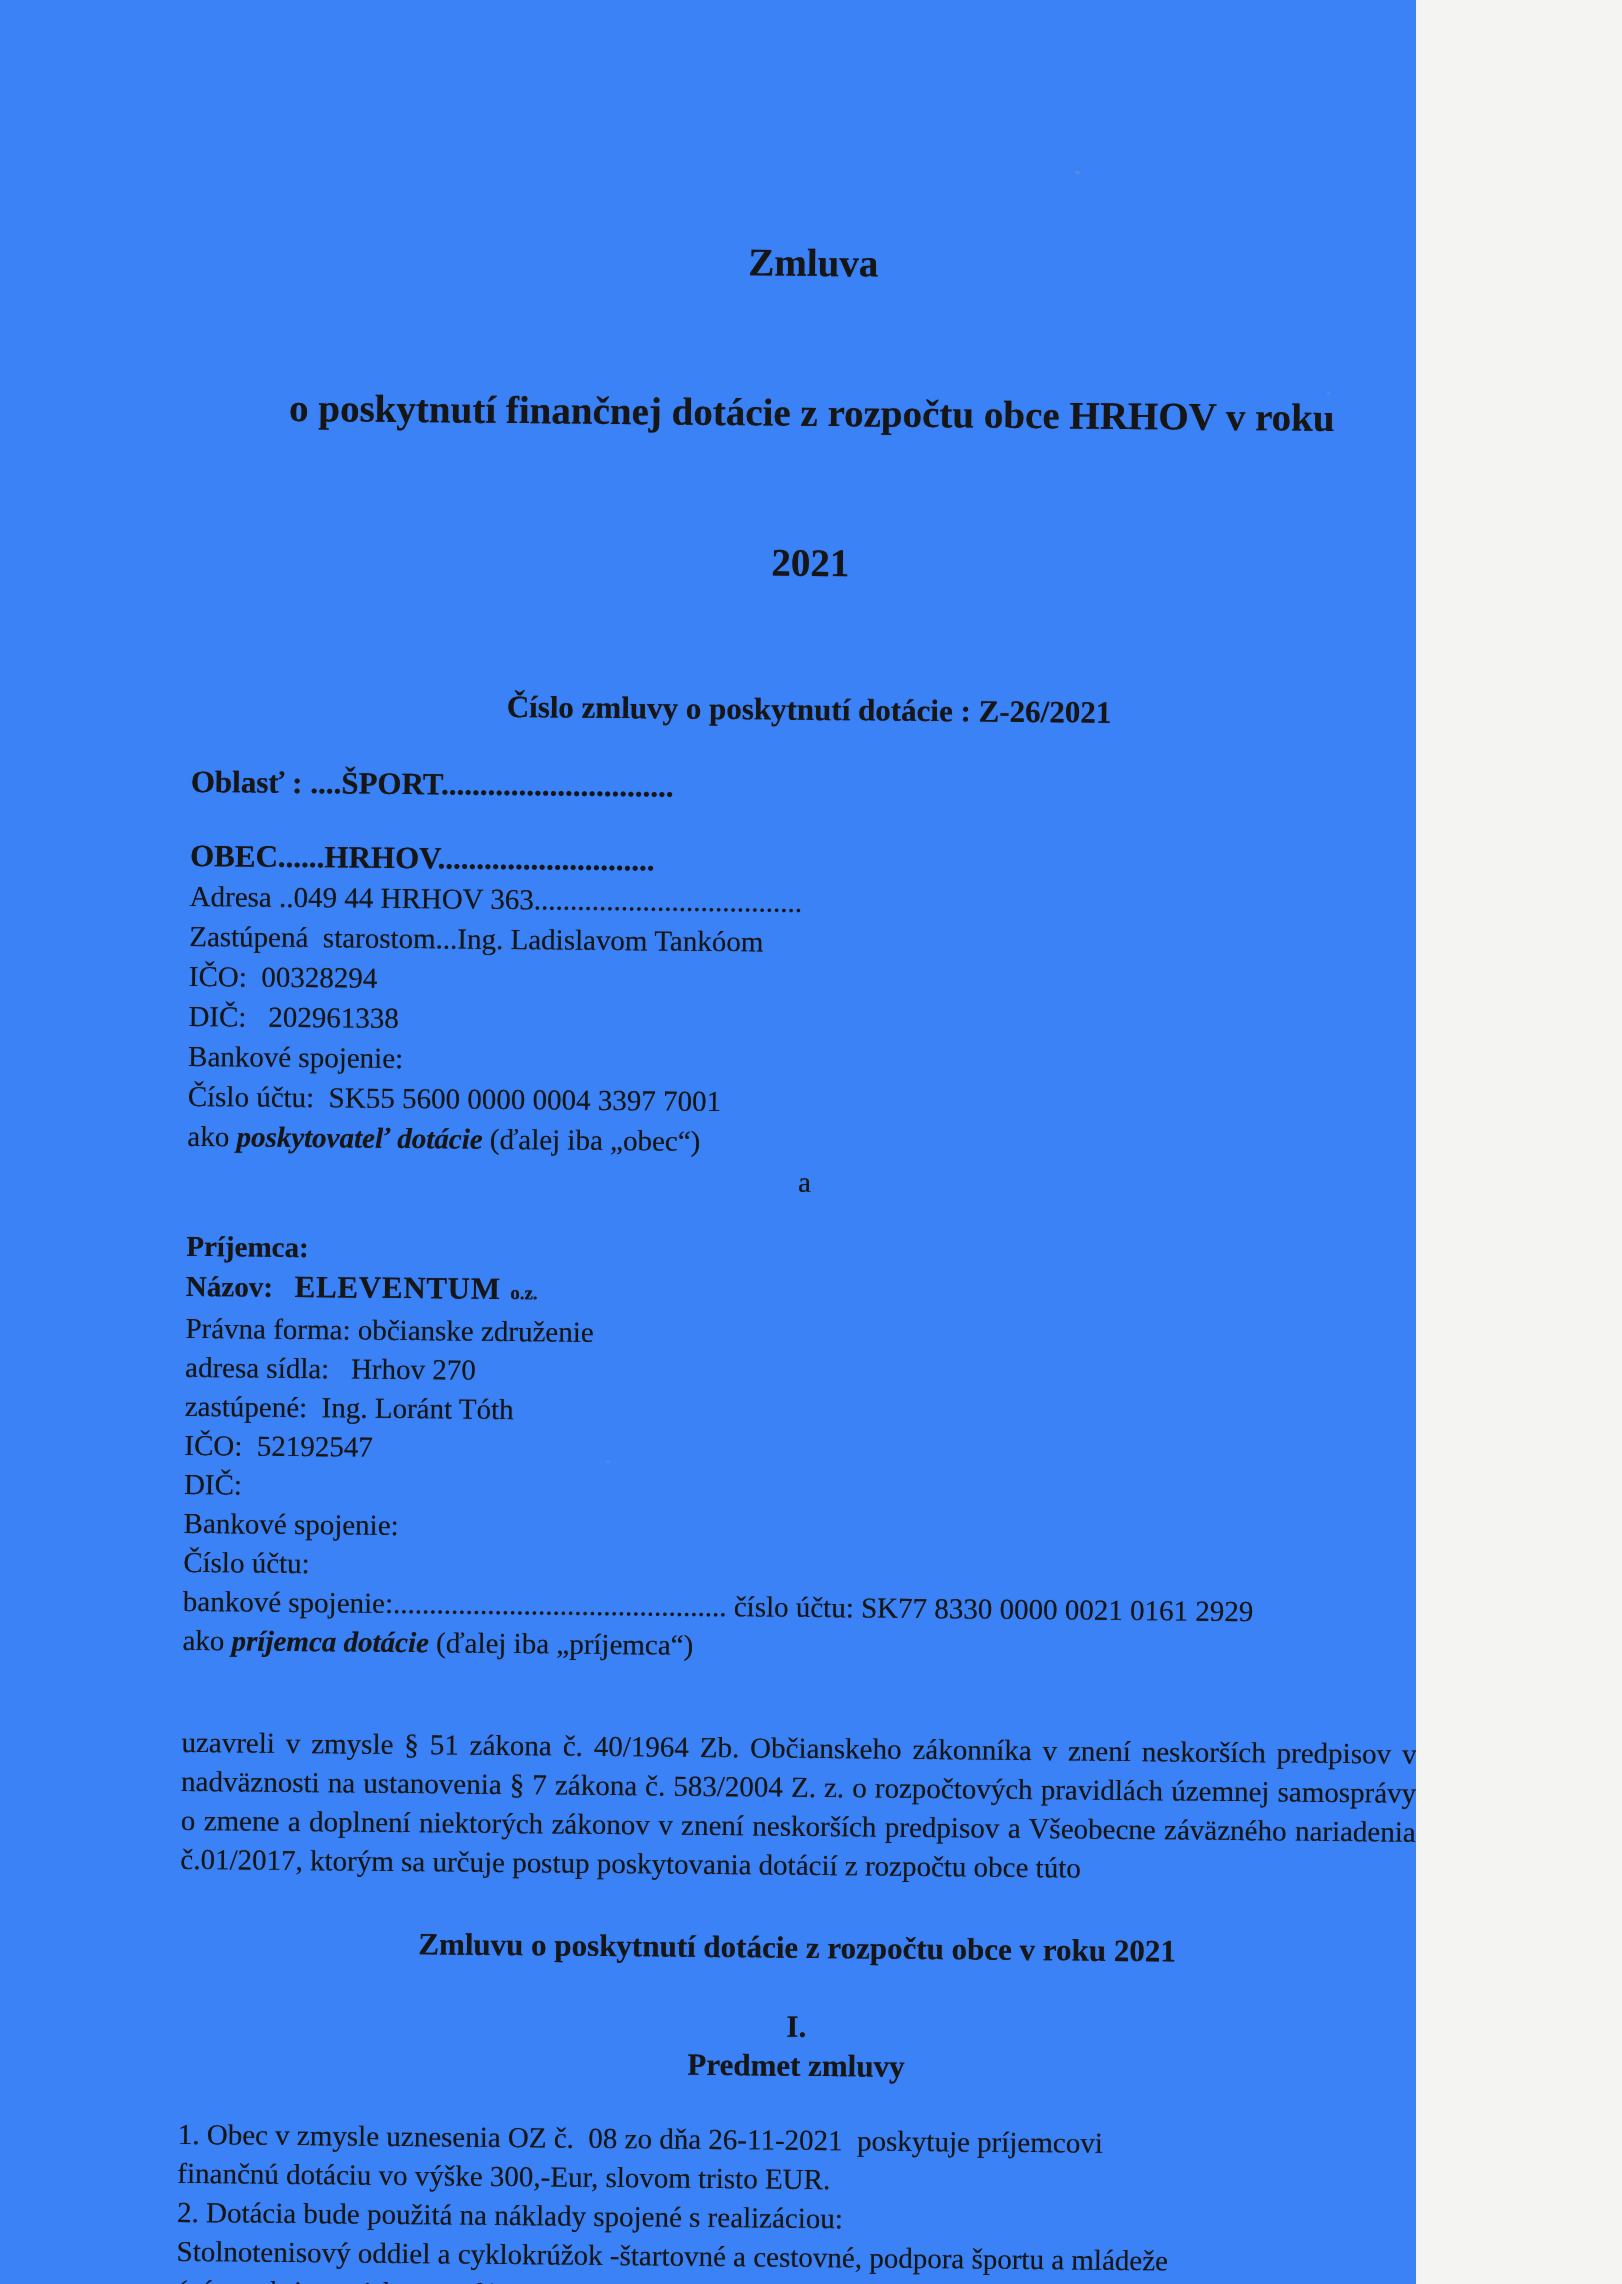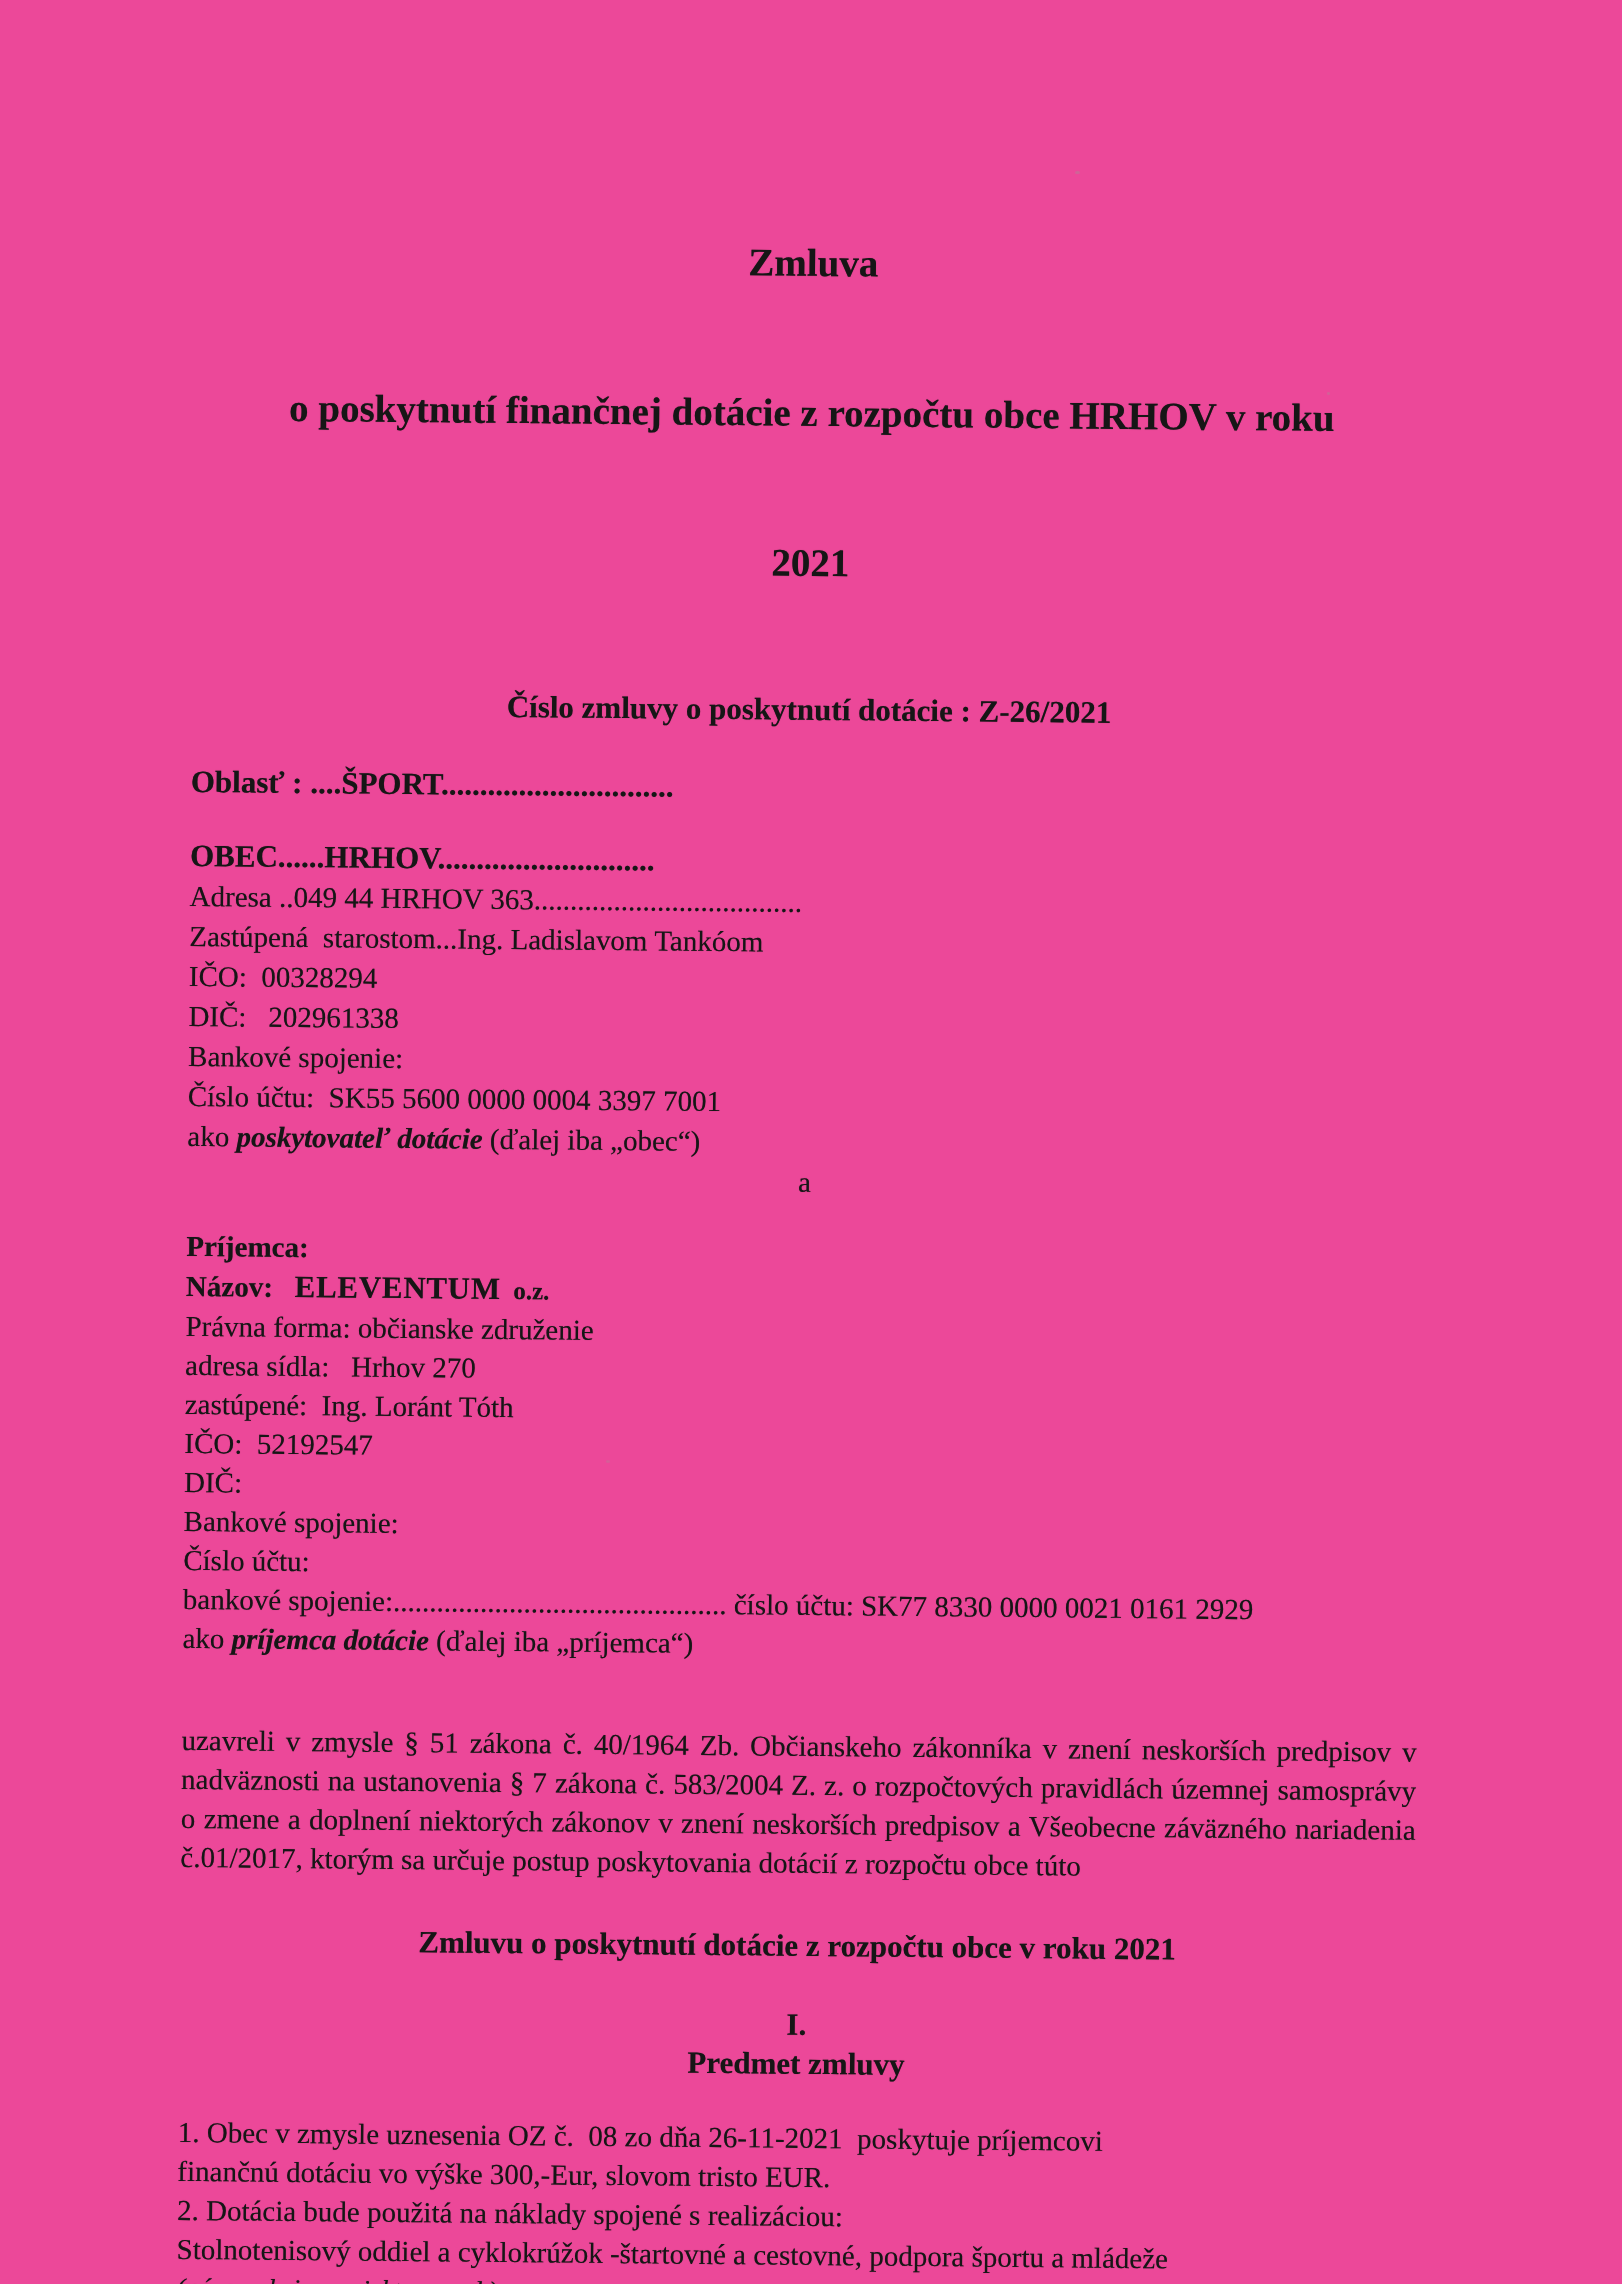--- a/index.html
+++ b/index.html
@@ -2,23 +2,23 @@
 <html style="font-size:10.7px"><head>
 <meta charset="utf-8">
 <style>
   html, body {
     margin: 0;
     padding: 0;
     background: #f4f4f2;
   }
   .page {
     position: relative;
-    width: 1622px;
+    width: 1416px;
     height: 2284px;
-    background: #ec4899;
+    background: #3b82f6;
     overflow: hidden;
     font-family: "Liberation Serif", "DejaVu Serif", serif;
     color: #161616;
   }
   .content {
     position: absolute;
     left: 197px;
     top: 132px;
     width: 1235px;
     transform: rotate(0.55deg);
@@ -57,21 +57,21 @@
   .provider-block .line { line-height: 40px; min-height: 40px; }
   .obec-line {
     font-weight: 700;
     font-size: 31px;
   }
   .recipient-block { margin-top: 31px; }
   .recipient-block .line { line-height: 39px; min-height: 39px; }
   .bold { font-weight: 700; }
   .bi { font-weight: 700; font-style: italic; }
   .nazov-value { font-size: 31px; letter-spacing: 0.7px; }
-  .nazov-suffix { font-size: 25px; }
+  .nazov-suffix { font-size: 19px; }
   .conjunction {
     text-align: center;
     line-height: 40px;
     white-space: pre-wrap;
   }
   .preamble {
     margin-top: 63px;
     text-align: justify;
     line-height: 39px;
     white-space: normal;

